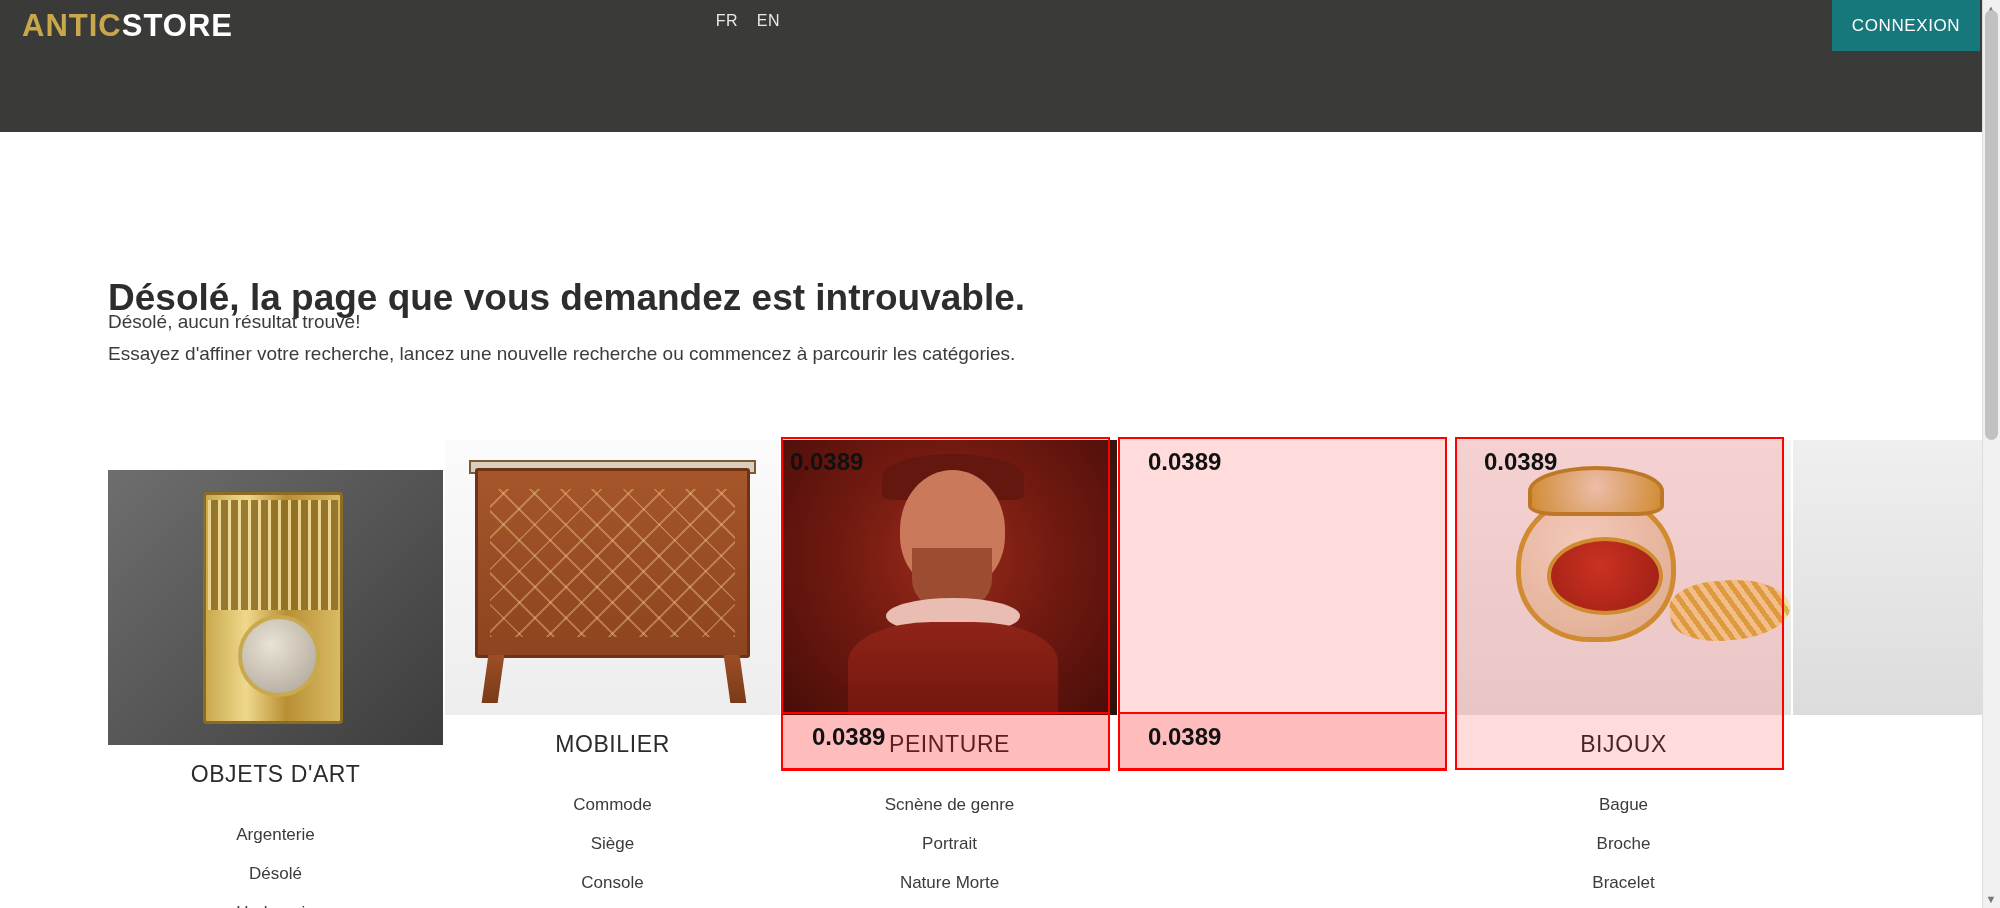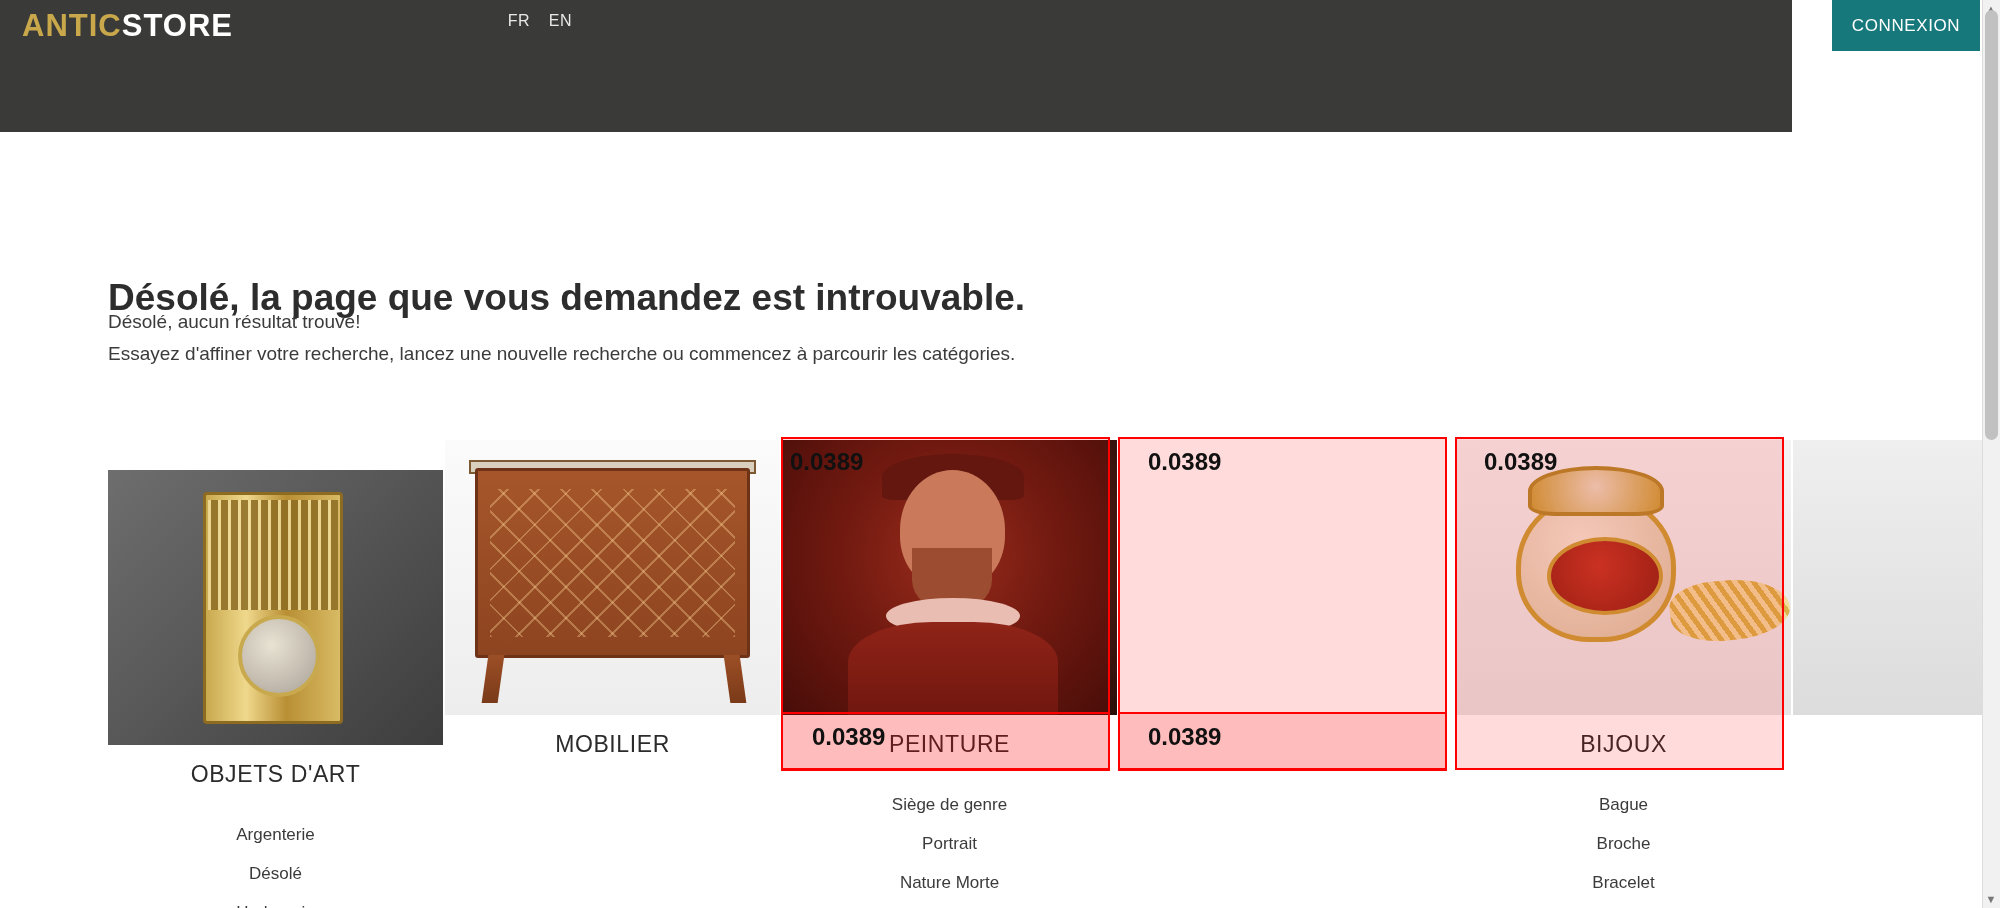--- a/index.html
+++ b/index.html
@@ -15,21 +15,21 @@
     width: 2000px;
     height: 908px;
     overflow: hidden;
     background: #fff;
   }
 
   
   .header {
     position: absolute;
     top: 0; left: 0;
-    width: 1792px;
+    width: 2000px;
     height: 132px;
     background: #3a3a38;
   }
   .logo {
     position: absolute;
     left: 22px; top: 8px;
     font-size: 31px;
     letter-spacing: 1px;
     font-weight: bold;
   }
@@ -416,35 +416,40 @@
       <div class="card c1">
         <div class="card-img">
           <div class="img-mobilier">
             <div class="top"></div>
             <div class="commode"></div>
             <div class="leg-l"></div>
             <div class="leg-r"></div>
           </div>
         </div>
         <div class="card-label">MOBILIER</div>
+        <div class="card-links">
+          <div>Commode</div>
+          <div>Siège</div>
+          <div>Console</div>
+        </div>
       </div>
 
       <div class="card c2">
         <div class="card-img">
           <div class="img-peinture">
             <div class="hat"></div>
             <div class="head"></div>
             <div class="beard"></div>
             <div class="ruff"></div>
             <div class="body"></div>
           </div>
         </div>
         <div class="card-label">PEINTURE</div>
         <div class="card-links">
-          <div>Siège de genre</div>
+          <div>Scnène de genre</div>
           <div>Portrait</div>
           <div>Nature Morte</div>
         </div>
       </div>
 
 
       <div class="card c4">
         <div class="card-img">
           <div class="img-bijoux">
             <div class="box"></div>

